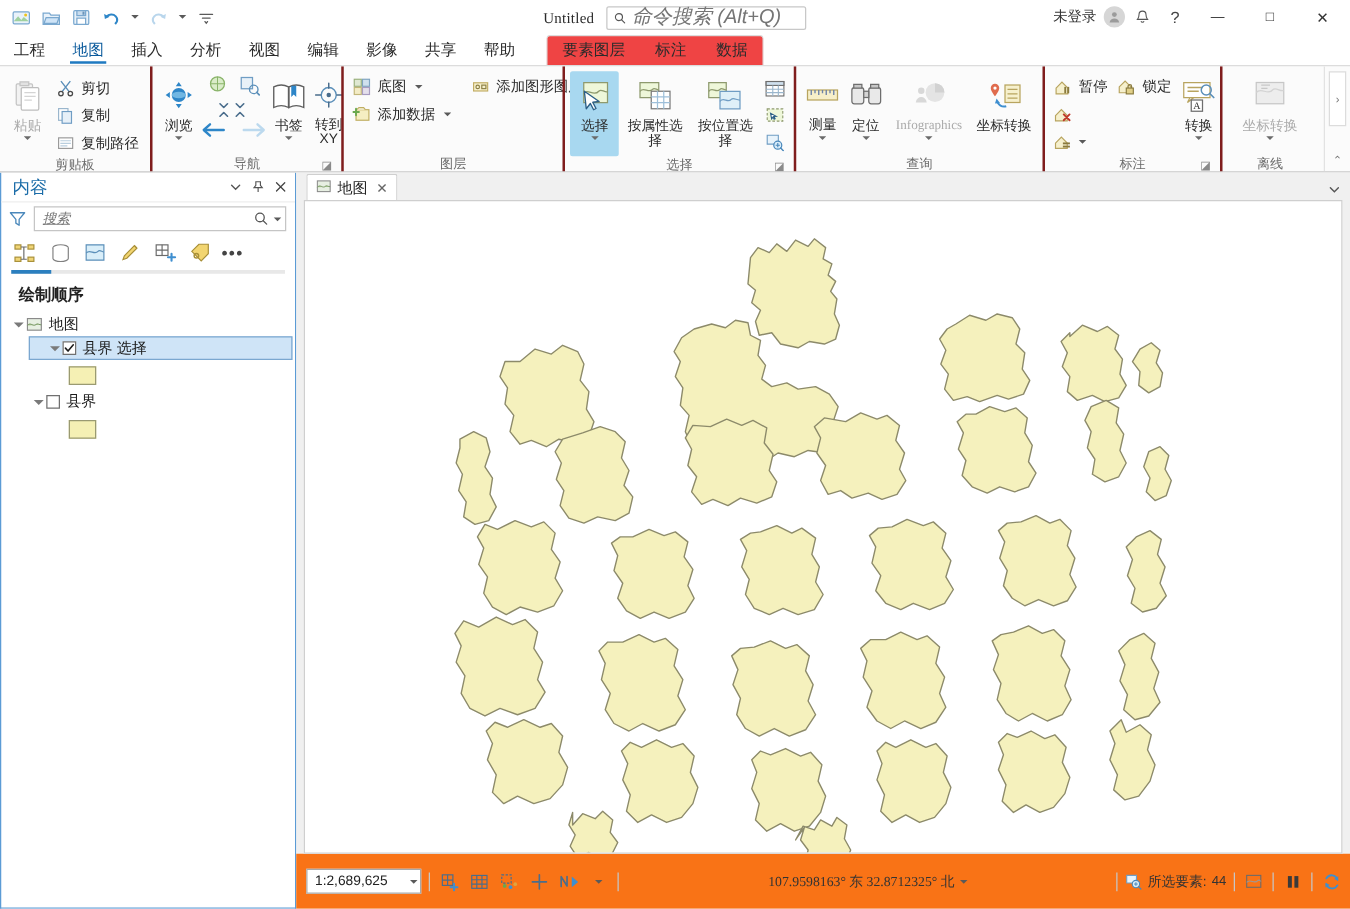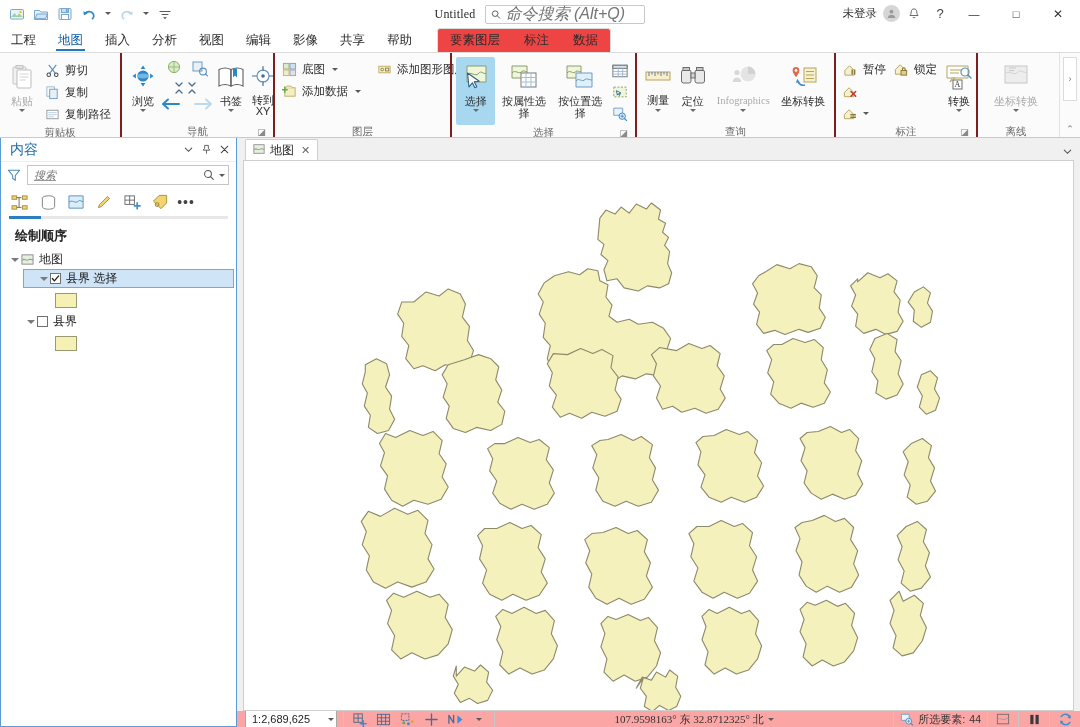--- a/index.html
+++ b/index.html
@@ -180,21 +180,21 @@
   .map-tab .x { color:#666; font-size:11px; cursor:pointer; margin-left:2px; }
   .map-tabs-right { margin-left:auto; display:flex; align-items:center; padding: 0 6px 2px 0; }
   .chev { width:14px;height:14px;display:flex;align-items:center;justify-content:center;cursor:pointer;color:#555; }
 
   .canvas {
     flex: 1; background:#fff; border:1px solid #cfcfcf; margin: 0 6px 0 6px; position:relative; overflow:hidden;
   }
   .canvas svg { display:block; width:100%; height:100%; }
 
   
-  .statusbar { height: 16px; display:flex; align-items:center; padding: 0 6px 0 8px; background:#fca5a5; flex:none; gap:6px; }
+  .statusbar { height: 44px; display:flex; align-items:center; padding: 0 6px 0 8px; background:#f97316; flex:none; gap:6px; }
   .scale-box {
     width: 92px; height: 20px; border:1px solid #a8a8a8; background:#fff; display:flex; align-items:center;
     padding: 0 2px 0 6px; font-size:11px; color:#222; cursor:pointer;
   }
   .scale-box .cv { margin-left:auto; }
   .sb-sep { width:1px; height:15px; background:#c6c6c6; }
   .sb-ico { width:18px;height:20px;display:flex;align-items:center;justify-content:center;cursor:pointer; }
   .coords { margin-left:auto; font-size:11px; color:#333; display:flex; align-items:center; gap:4px; font-family:"Liberation Serif", serif; }
   .sb-right { margin-left:auto; display:flex; align-items:center; gap:6px; }
   .selcount { font-size:11px; color:#333; display:flex; align-items:center; gap:4px; }

